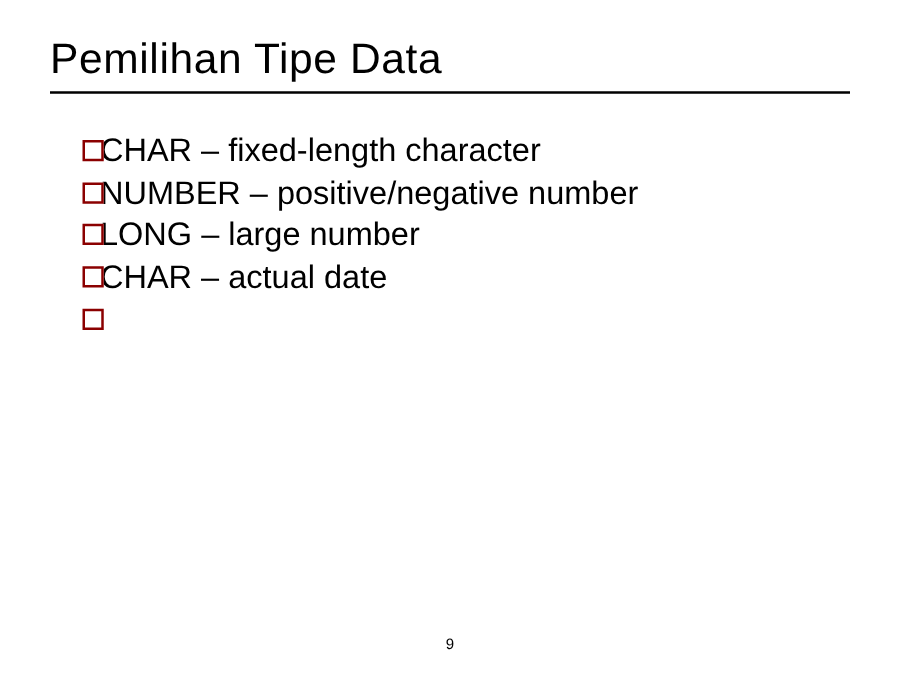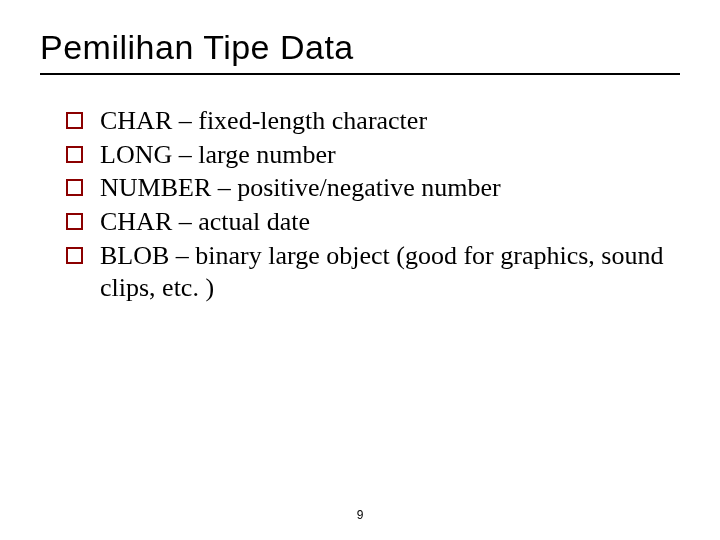--- a/index.html
+++ b/index.html
@@ -25,23 +25,22 @@
     margin-bottom: 30px;
   }
   .bullets {
     list-style: none;
     padding-left: 26px;
     font-size: 26px;
     line-height: 1.22;
   }
   .bullets li {
     position: relative;
-    padding-left: 34px;
+    padding-left: 14px;
     margin-bottom: 2px;
-    font-family: Liberation Serif, serif;
   }
   .bullet-box {
     position: absolute;
     left: 0;
     top: 7px;
     width: 17px;
     height: 17px;
     border: 2px solid #8b0000;
     background: #fff;
   }
@@ -60,29 +59,28 @@
 
 <div class="slide">
   <h1 class="title">Pemilihan Tipe Data</h1>
   <ul class="bullets">
     <li>
       <span class="bullet-box"></span>
       <span>CHAR – fixed-length character</span>
     </li>
     <li>
       <span class="bullet-box"></span>
-      <span>LONG – large number</span>
+      <span>NUMBER – positive/negative number</span>
     </li>
     <li>
       <span class="bullet-box"></span>
-      <span>NUMBER – positive/negative number</span>
+      <span>LONG – large number</span>
     </li>
     <li>
       <span class="bullet-box"></span>
       <span>CHAR – actual date</span>
     </li>
     <li>
       <span class="bullet-box"></span>
-      <span>BLOB – binary large object (good for graphics, sound clips, etc. )</span>
     </li>
   </ul>
   <div class="page-num">9</div>
 </div>
 
 </body></html>

